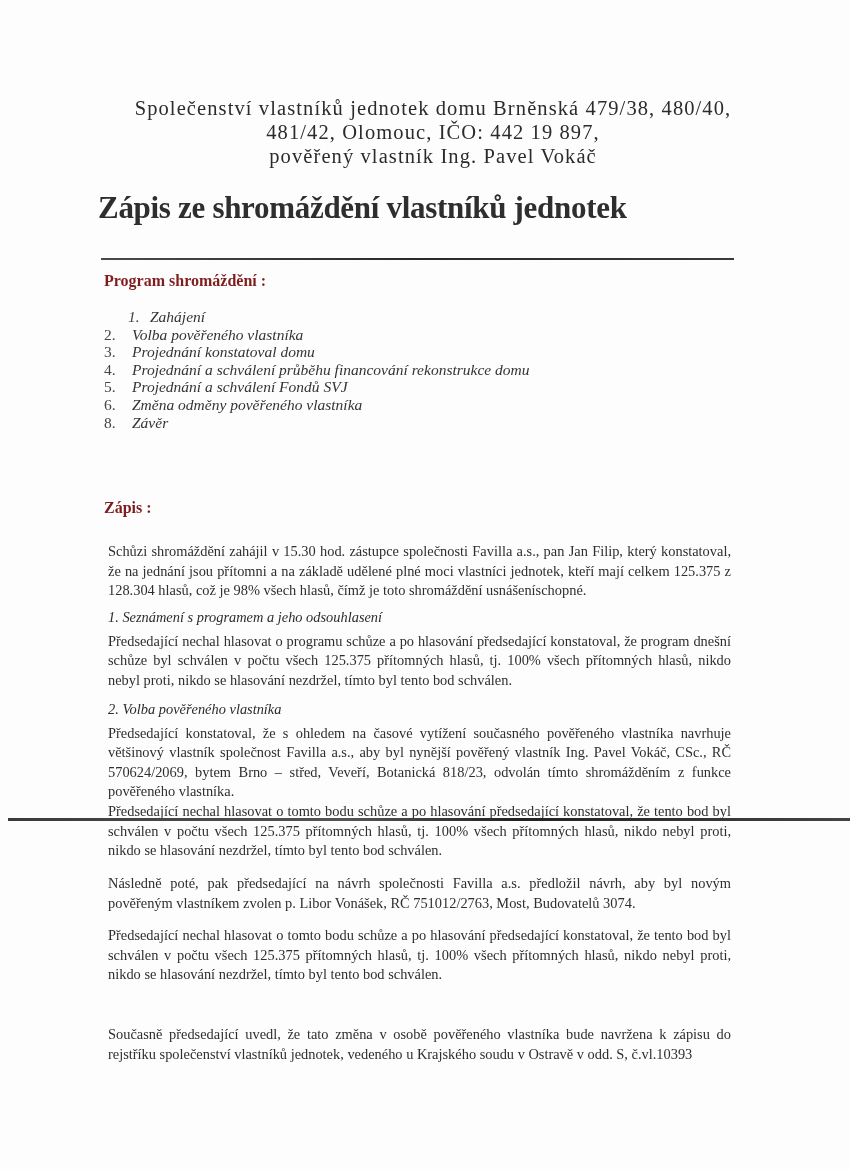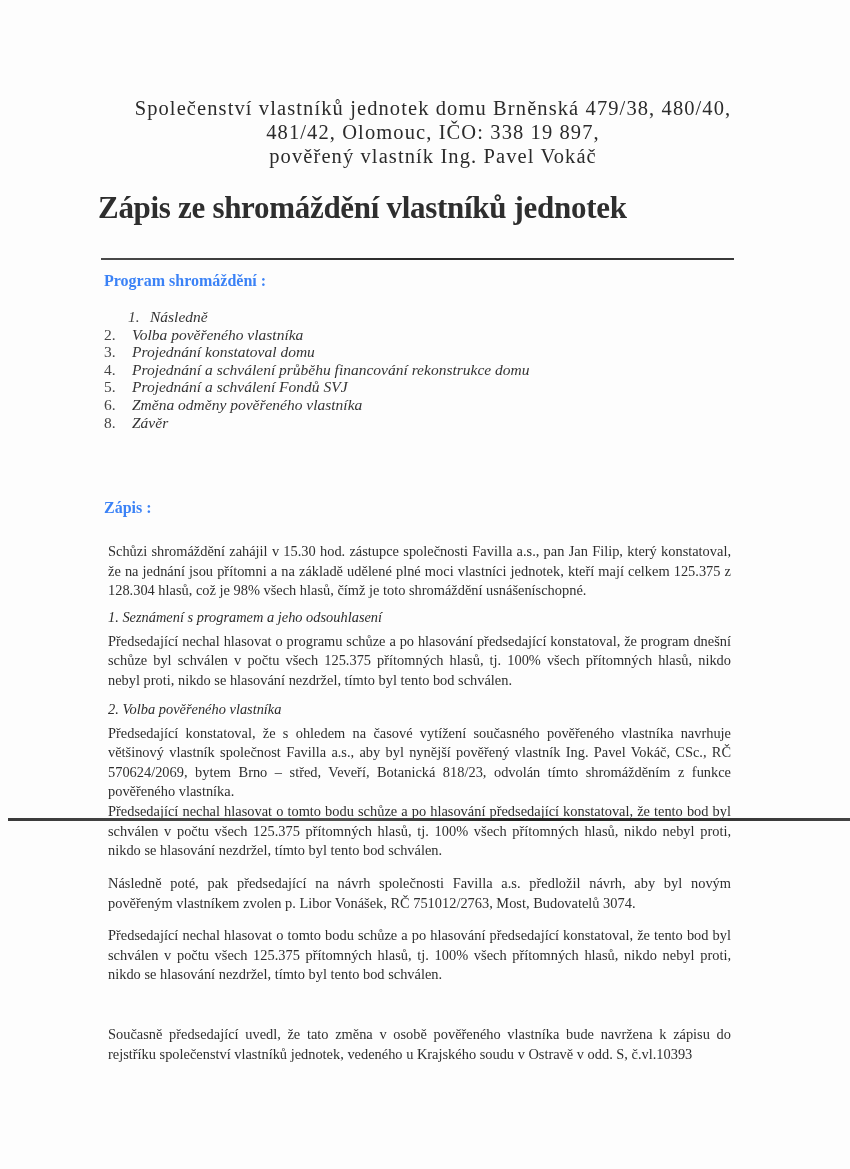--- a/index.html
+++ b/index.html
@@ -50,21 +50,21 @@
       left: 93px;
       width: 633px;
       height: 2px;
       background: linear-gradient(to right, #4a4a4a, #2a2a2a 50%, #3a3a3a);
     }
     .section-heading {
       position: absolute;
       left: 96px;
       font-size: 16px;
       font-weight: bold;
-      color: #3b82f6;
+      color: #7f1d1d;
       white-space: nowrap;
     }
     .program-heading { top: 272px; }
     .zapis-heading { top: 499px; }
     .program-list {
       position: absolute;
       top: 308px;
       left: 96px;
       margin: 0;
       padding: 0;
@@ -117,32 +117,32 @@
       background: linear-gradient(to right, #3a3a3a, #555 40%, #222 60%, #444);
     }
   </style>
 </head>
 <body>
 
 <div class="page">
 
   <div class="header-block">
     <div>Společenství vlastníků jednotek domu Brněnská 479/38, 480/40,</div>
-    <div>481/42, Olomouc, IČO: 338 19 897,</div>
+    <div>481/42, Olomouc, IČO: 442 19 897,</div>
     <div>pověřený vlastník Ing. Pavel Vokáč</div>
   </div>
 
   <div class="title">Zápis ze shromáždění vlastníků jednotek</div>
 
   <div class="rule"></div>
 
   <div class="section-heading program-heading">Program shromáždění :</div>
 
   <ol class="program-list">
-    <li><span class="num">1.</span><span>Následně</span></li>
+    <li><span class="num">1.</span><span>Zahájení</span></li>
     <li><span class="num">2.</span><span>Volba pověřeného vlastníka</span></li>
     <li><span class="num">3.</span><span>Projednání konstatoval domu</span></li>
     <li><span class="num">4.</span><span>Projednání a schválení průběhu financování rekonstrukce domu</span></li>
     <li><span class="num">5.</span><span>Projednání a schválení Fondů SVJ</span></li>
     <li><span class="num">6.</span><span>Změna odměny pověřeného vlastníka</span></li>
     <li><span class="num">8.</span><span>Závěr</span></li>
   </ol>
 
   <div class="section-heading zapis-heading">Zápis :</div>
 

